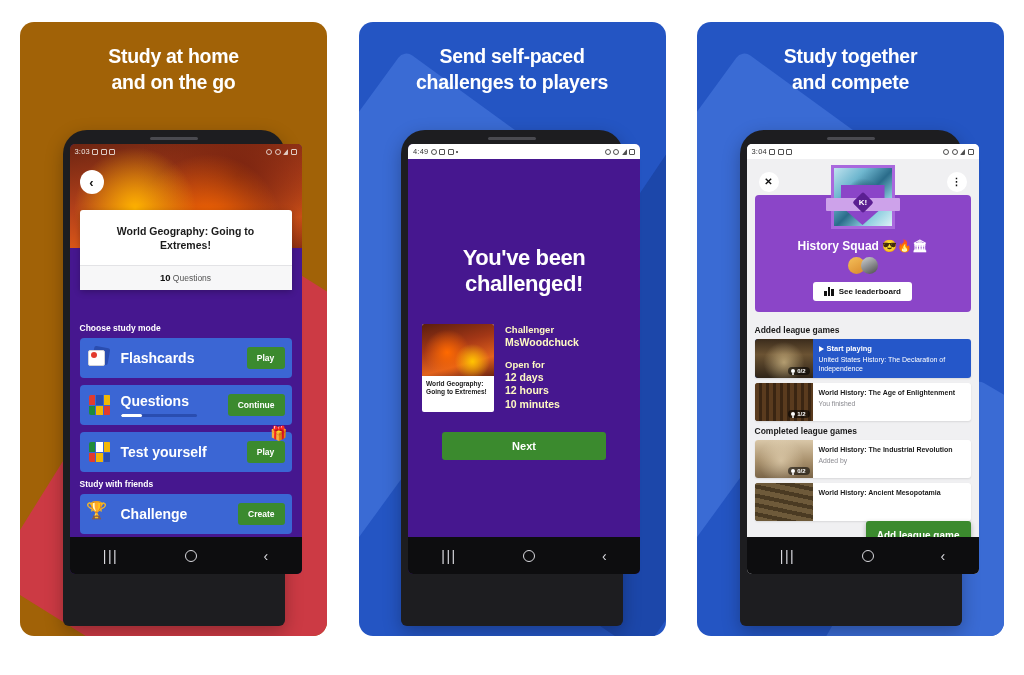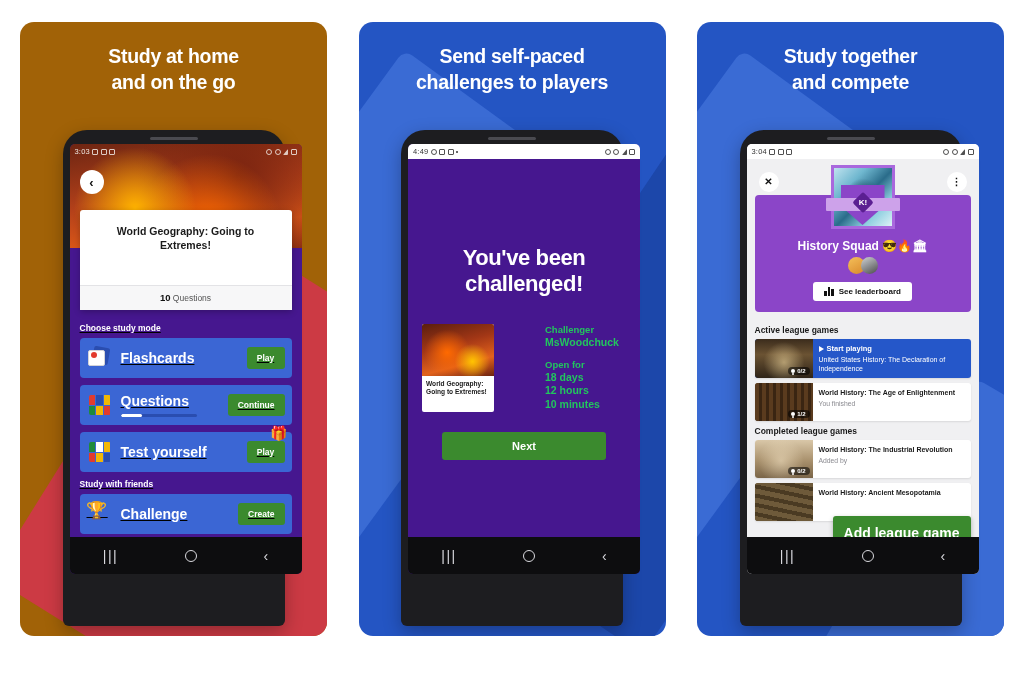--- a/index.html
+++ b/index.html
@@ -194,31 +194,29 @@
     line-height: 1.34;
     color: #1a1a1a;
   }
   .title-card .tc-meta {
     border-top: 1px solid #e3e3e6;
     padding: 6px 10px 7px;
     text-align: center;
     font-size: 8.5px;
     color: #333;
     background: #f7f7f8;
-    margin-top: 20px;
   }
   .title-card .tc-meta b { font-size: 9.5px; color: #111; }
   .title-card .tc-meta span { color: #555; }
 
   .s1 .body {
     position: absolute;
     top: 168px; left: 0; right: 0; bottom: 0;
     padding: 8px 10px 0;
     overflow: hidden;
-    text-decoration: underline;
   }
   .sec-label {
     color: #ffffff;
     font-size: 8.5px;
     font-weight: bold;
     margin: 3px 0 5px;
   }
   .mode-row {
     position: relative;
     display: flex;
@@ -327,21 +325,21 @@
       radial-gradient(circle at 35% 55%, #ff6a00 0%, rgba(255,60,0,0) 42%),
       linear-gradient(165deg, #5a1e0e 0%, #a33716 40%, #e2621c 72%, #6c2310 100%);
   }
   .quiz-thumb .thumb-cap {
     padding: 4px 4px 5px;
     font-size: 6.6px;
     font-weight: bold;
     color: #1a1a1a;
     line-height: 1.25;
   }
-  .chal-info { color: #22c55e; flex: 1 1 auto; margin-left: 40px; }
+  .chal-info { color: #fef9c3; flex: 1 1 auto; }
   .chal-info .lbl { font-size: 9.5px; font-weight: bold; line-height: 1.28; }
   .chal-info .val { font-size: 10.5px; font-weight: bold; line-height: 1.3; }
   .chal-info .spacer { height: 9px; }
   .s2 .next-wrap { padding: 20px 34px 0; }
   .s2 .next-wrap .btn-green {
     width: 100%;
     font-size: 11px;
     padding: 8px 0;
     border-radius: 3px;
   }
@@ -517,21 +515,21 @@
     border-bottom: 3.5px solid transparent;
   }
   .game-meta .g-name { font-size: 7px; font-weight: bold; line-height: 1.3; color: #1a1a1a; }
   .game-card.active .g-name { color: #ffffff; font-weight: normal; }
   .game-meta .g-sub { font-size: 6.8px; color: #8a8a90; margin-top: 3px; }
   .add-league-btn {
     position: absolute;
     right: 8px; bottom: 24px;
     background: #3b8a2e;
     color: #ffffff;
-    font-size: 14px;
+    font-size: 10px;
     font-weight: bold;
     border: none;
     border-radius: 3px;
     padding: 9px 11px;
     z-index: 8;
     cursor: pointer;
     font-family: inherit;
     box-shadow: 0 2px 5px rgba(0,0,0,0.28);
   }
 
@@ -698,21 +696,21 @@
         <div class="chal-body">
           <div class="quiz-thumb">
             <div class="thumb-img"></div>
             <div class="thumb-cap">World Geography: Going to Extremes!</div>
           </div>
           <div class="chal-info">
             <div class="lbl">Challenger</div>
             <div class="val">MsWoodchuck</div>
             <div class="spacer"></div>
             <div class="lbl">Open for</div>
-            <div class="val">18 days</div>
+            <div class="val">12 days</div>
             <div class="val">12 hours</div>
             <div class="val">10 minutes</div>
           </div>
         </div>
 
         <div class="next-wrap">
           <button class="btn-green">Next</button>
         </div>
 
         <div class="navbar">
@@ -775,21 +773,21 @@
             <span class="bar-ico">
               <i style="height:5px"></i>
                 <i style="height:9px"></i>
                 <i style="height:7px"></i>
             </span>
             <span>See leaderboard</span>
           </button>
         </div>
 
         <div class="list">
-          <div class="list-title">Active league games</div>
+          <div class="list-title">Added league games</div>
 
           <div class="game-card active">
             <div class="game-thumb">
               <div class="thumb-paint tp-congress"></div>
               <div class="pill">
                 <i class="person"></i>
                 <span>0/2</span>
               </div>
             </div>
             <div class="game-meta">

